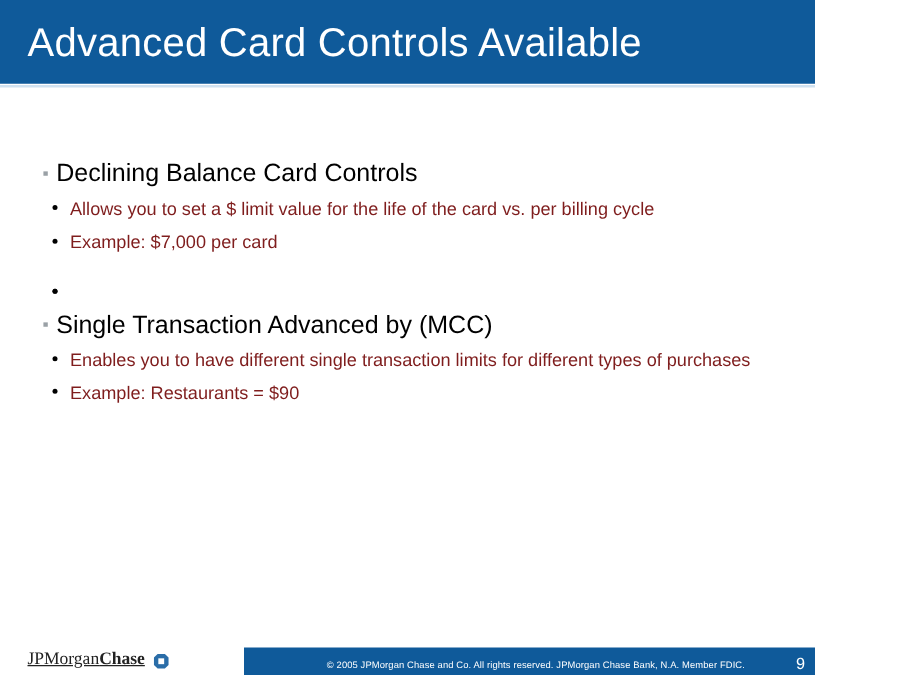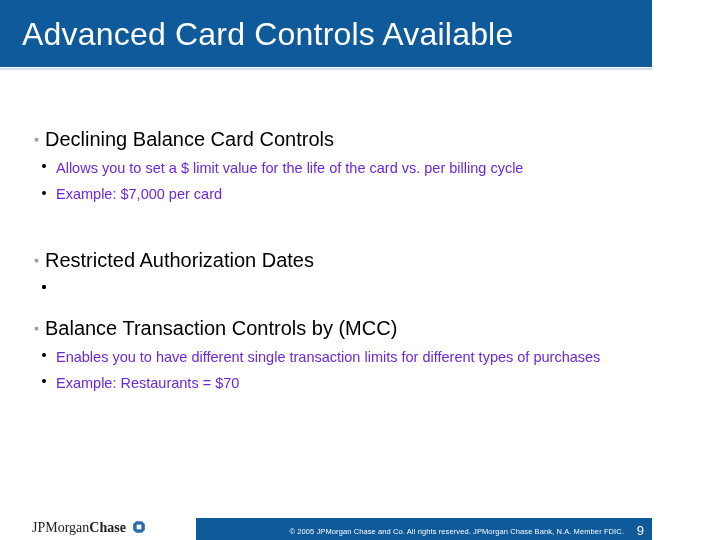--- a/index.html
+++ b/index.html
@@ -5,31 +5,31 @@
   html, body { margin:0; padding:0; }
   body { width:720px; height:540px; font-family:"Trebuchet MS","Lucida Sans Unicode","Lucida Grande",sans-serif; color:#222; background:#fff; overflow:hidden; position:relative; }
   .slide { position:relative; width:652px; height:540px; box-sizing:border-box; }
   .title-bar { background:#0f5a9a; color:#fff; padding:16px 22px 14px 22px; font-size:32px; line-height:1.15; font-weight:400; letter-spacing:0.2px; }
   .title-bar::after { content:""; display:block; position:absolute; left:0; right:0; height:2px; background:#cfe1f0; top:68px; }
   .content { padding:18px 34px 0 34px; }
   .sec { margin-bottom:18px; }
   .sec-head { font-size:20px; color:#000; line-height:1.35; margin-bottom:2px;margin-top:41px; }
   .sec-head .sq { color:#9aa1a6; font-size:14px; vertical-align:2px; margin-right:6px; }
   ul.bul { list-style:none; margin:0; padding:0; }
-  ul.bul li { font-size:14.5px; line-height:1.55; color:#6d28d9; padding-left:22px; position:relative; margin:4px 0; }
+  ul.bul li { font-size:14.5px; line-height:1.55; color:#7f1d1d; padding-left:22px; position:relative; margin:4px 0; }
   ul.bul li .dot { position:absolute; left:8px; top:0.5em; width:4px; height:4px; border-radius:50%; background:#000; }
   .footer { position:absolute; left:0; right:0; bottom:0; height:32px; }
   .footer-band { position:absolute; left:0; right:0; bottom:0; height:22px; background:linear-gradient(90deg, #fff 0%, #fff 30%, #0f5a9a 30%, #0f5a9a 100%); }
-  .logo-wrap { position:absolute; left:32px; bottom:4px; display:flex; align-items:flex-start; gap:6px; color:#222; }
+  .logo-wrap { position:absolute; left:22px; bottom:4px; display:flex; align-items:flex-end; gap:6px; color:#222;text-decoration:underline; }
   .logo-text { font-family:Georgia,"Times New Roman",serif; font-size:14px; letter-spacing:0px; }
   .logo-text .jp { font-weight:400; }
   .logo-text .chase { font-weight:700; }
   .logo-icon { width:14px; height:14px; }
   .octagon { fill:#2a6da8; }
-  .copyright { position:absolute; right:28px; bottom:4px; color:#fff; font-size:7.5px; line-height:1.2; white-space:nowrap; letter-spacing:0.1px; }
+  .copyright { position:absolute; right:56px; bottom:4px; color:#fff; font-size:7.5px; line-height:1.2; white-space:nowrap; letter-spacing:0.1px; }
   .page-num { position:absolute; right:8px; bottom:2px; color:#fff; font-size:13px; }
 </style>
 </head>
 <body>
 
 <div class="slide">
   <div class="title-bar">Advanced Card Controls Available</div>
 
   <div class="content">
 
@@ -37,36 +37,33 @@
       <div class="sec-head">
         <span class="sq">▪</span><span>Declining Balance Card Controls</span>
       </div>
       <ul class="bul">
         <li><span class="dot"></span><span>Allows you to set a $ limit value for the life of the card vs. per billing cycle</span></li>
         <li><span class="dot"></span><span>Example: $7,000 per card</span></li>
       </ul>
     </div>
 
     <div class="sec">
-      <div class="sec-head">
-        <span class="sq">▪</span><span>Restricted Authorization Dates</span>
-      </div>
       <ul class="bul">
         <li><span class="dot"></span></li>
         <li><span class="dot"></span></li>
       </ul>
     </div>
 
     <div class="sec">
       <div class="sec-head">
-        <span class="sq">▪</span><span>Balance Transaction Controls by (MCC)</span>
+        <span class="sq">▪</span><span>Single Transaction Advanced by (MCC)</span>
       </div>
       <ul class="bul">
         <li><span class="dot"></span><span>Enables you to have different single transaction limits for different types of purchases</span></li>
-        <li><span class="dot"></span><span>Example:  Restaurants = $70</span></li>
+        <li><span class="dot"></span><span>Example:  Restaurants = $90</span></li>
       </ul>
     </div>
 
   </div>
 
   <div class="footer">
     <div class="footer-band"></div>
     <div class="logo-wrap">
       <span class="logo-text"><span class="jp">JPMorgan</span><span class="chase">Chase</span></span>
       <svg class="logo-icon" viewBox="0 0 24 24">

